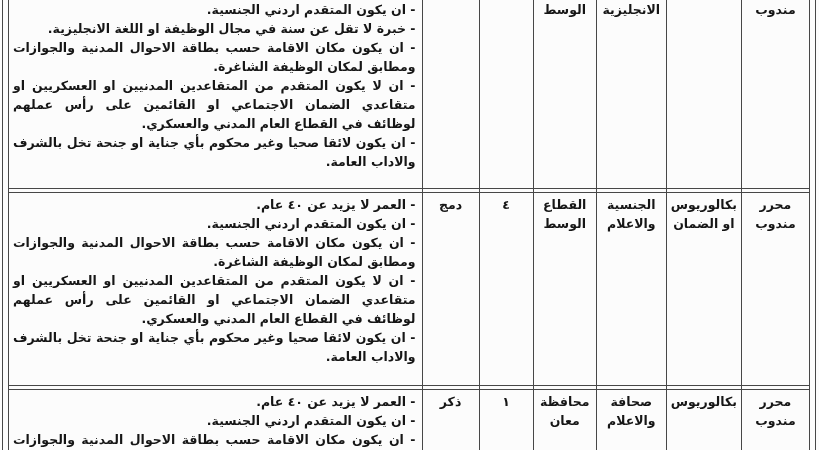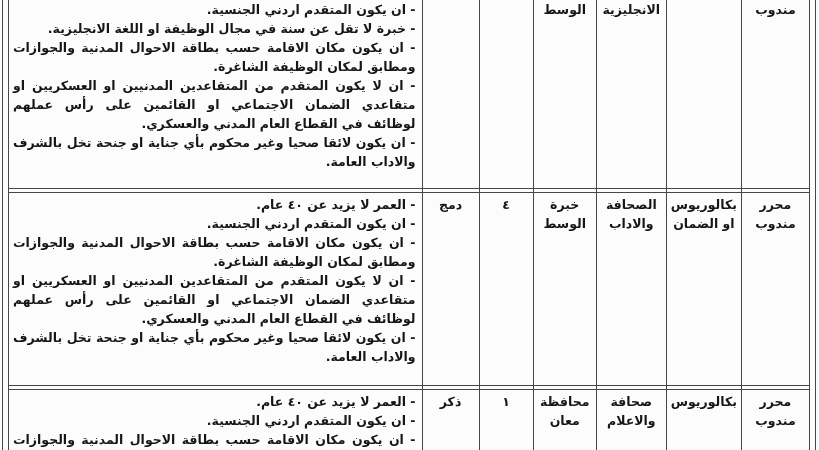--- a/index.html
+++ b/index.html
@@ -92,22 +92,22 @@
             <td></td>
             <td></td>
             <td></td>
             <td></td>
             <td></td>
       </tr>
 
       <tr class="r2">
         <td>محرر مندوب</td>
         <td>بكالوريوس او الضمان</td>
-        <td>الصحافة والاداب</td>
-        <td>خبرة الوسط</td>
+        <td>الجنسية والاعلام</td>
+        <td>القطاع الوسط</td>
         <td>٤</td>
         <td>دمج</td>
         <td class="conditions">
               <div class="cond">- العمر لا يزيد عن ٤٠ عام.</div>
               <div class="cond">- ان يكون المتقدم اردني الجنسية.</div>
               <div class="cond">- ان يكون مكان الاقامة حسب بطاقة الاحوال المدنية والجوازات ومطابق لمكان الوظيفة الشاغرة.</div>
               <div class="cond">- ان لا يكون المتقدم من المتقاعدين المدنيين او العسكريين او متقاعدي الضمان الاجتماعي او القائمين على رأس عملهم لوظائف في القطاع العام المدني والعسكري.</div>
               <div class="cond">- ان يكون لائقا صحيا وغير محكوم بأي جناية او جنحة تخل بالشرف والاداب العامة.</div>
             </td>
       </tr>

